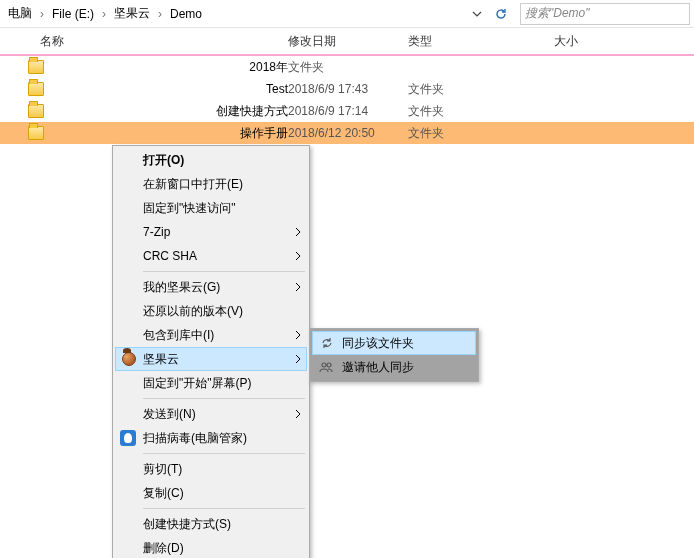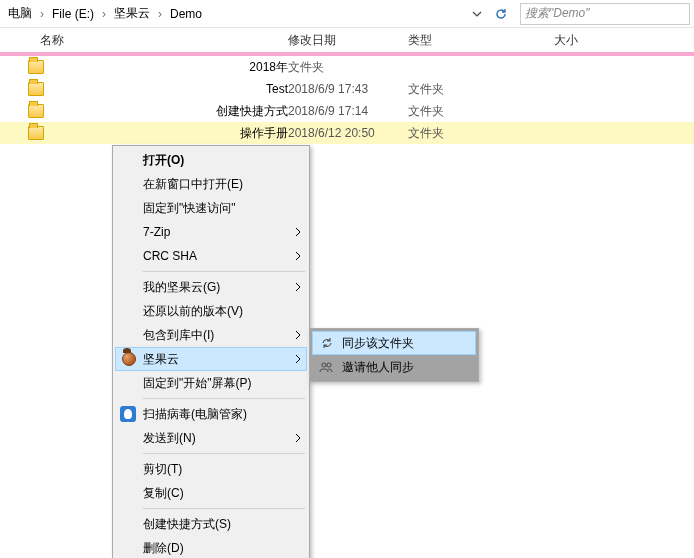--- a/index.html
+++ b/index.html
@@ -61,35 +61,35 @@
     padding: 0 4px;
     color: #888;
     gap: 4px;
     font-style: italic;
   }
   
   .columns {
     display: flex;
     height: 28px;
     align-items: center;
-    border-bottom: 4px solid #f9a8d4;
+    border-bottom: 2px solid #f9a8d4;
     color: #333;
   }
   .col-name { width: 288px; padding-left: 40px; }
   .col-date { width: 120px; }
   .col-type { width: 110px; }
   .col-size { width: 80px; margin-left: 36px; }
   
   .files { }
   .row {
     display: flex;
     align-items: center;
     height: 22px;
   }
-  .row.selected { background: #fef9c3; }
+  .row.selected { background: #fdba74; }
   .cell-name {
     width: 288px;
     display: flex;
     align-items: center;
     padding-left: 28px;
     gap: 8px;
     justify-content: space-between;
   }
   .cell-date { width: 120px; color: #555; }
   .cell-type { width: 110px; color: #555; }
@@ -323,33 +323,33 @@
         <svg width="6" height="10" viewBox="0 0 6 10">
           <path d="M1 1 L5 5 L1 9" fill="none" stroke="#000" stroke-width="1"></path>
         </svg>
       </span>
   </div>
   <div class="menu-item">
       <span>固定到"开始"屏幕(P)</span>
     </div>
   <div class="menu-sep"></div>
   <div class="menu-item">
+      <span>发送到(N)</span>
+      <span class="sub-arrow">
+        <svg width="6" height="10" viewBox="0 0 6 10">
+          <path d="M1 1 L5 5 L1 9" fill="none" stroke="#000" stroke-width="1"></path>
+        </svg>
+      </span>
+    </div>
+  <div class="menu-item">
     <span class="menu-icon">
         <span class="qq-icon"></span>
       </span>
     <span>扫描病毒(电脑管家)</span>
   </div>
-  <div class="menu-item">
-      <span>发送到(N)</span>
-      <span class="sub-arrow">
-        <svg width="6" height="10" viewBox="0 0 6 10">
-          <path d="M1 1 L5 5 L1 9" fill="none" stroke="#000" stroke-width="1"></path>
-        </svg>
-      </span>
-    </div>
   <div class="menu-sep"></div>
   <div class="menu-item">
       <span>剪切(T)</span>
     </div>
   <div class="menu-item">
       <span>复制(C)</span>
     </div>
   <div class="menu-sep"></div>
   <div class="menu-item">
       <span>创建快捷方式(S)</span>

